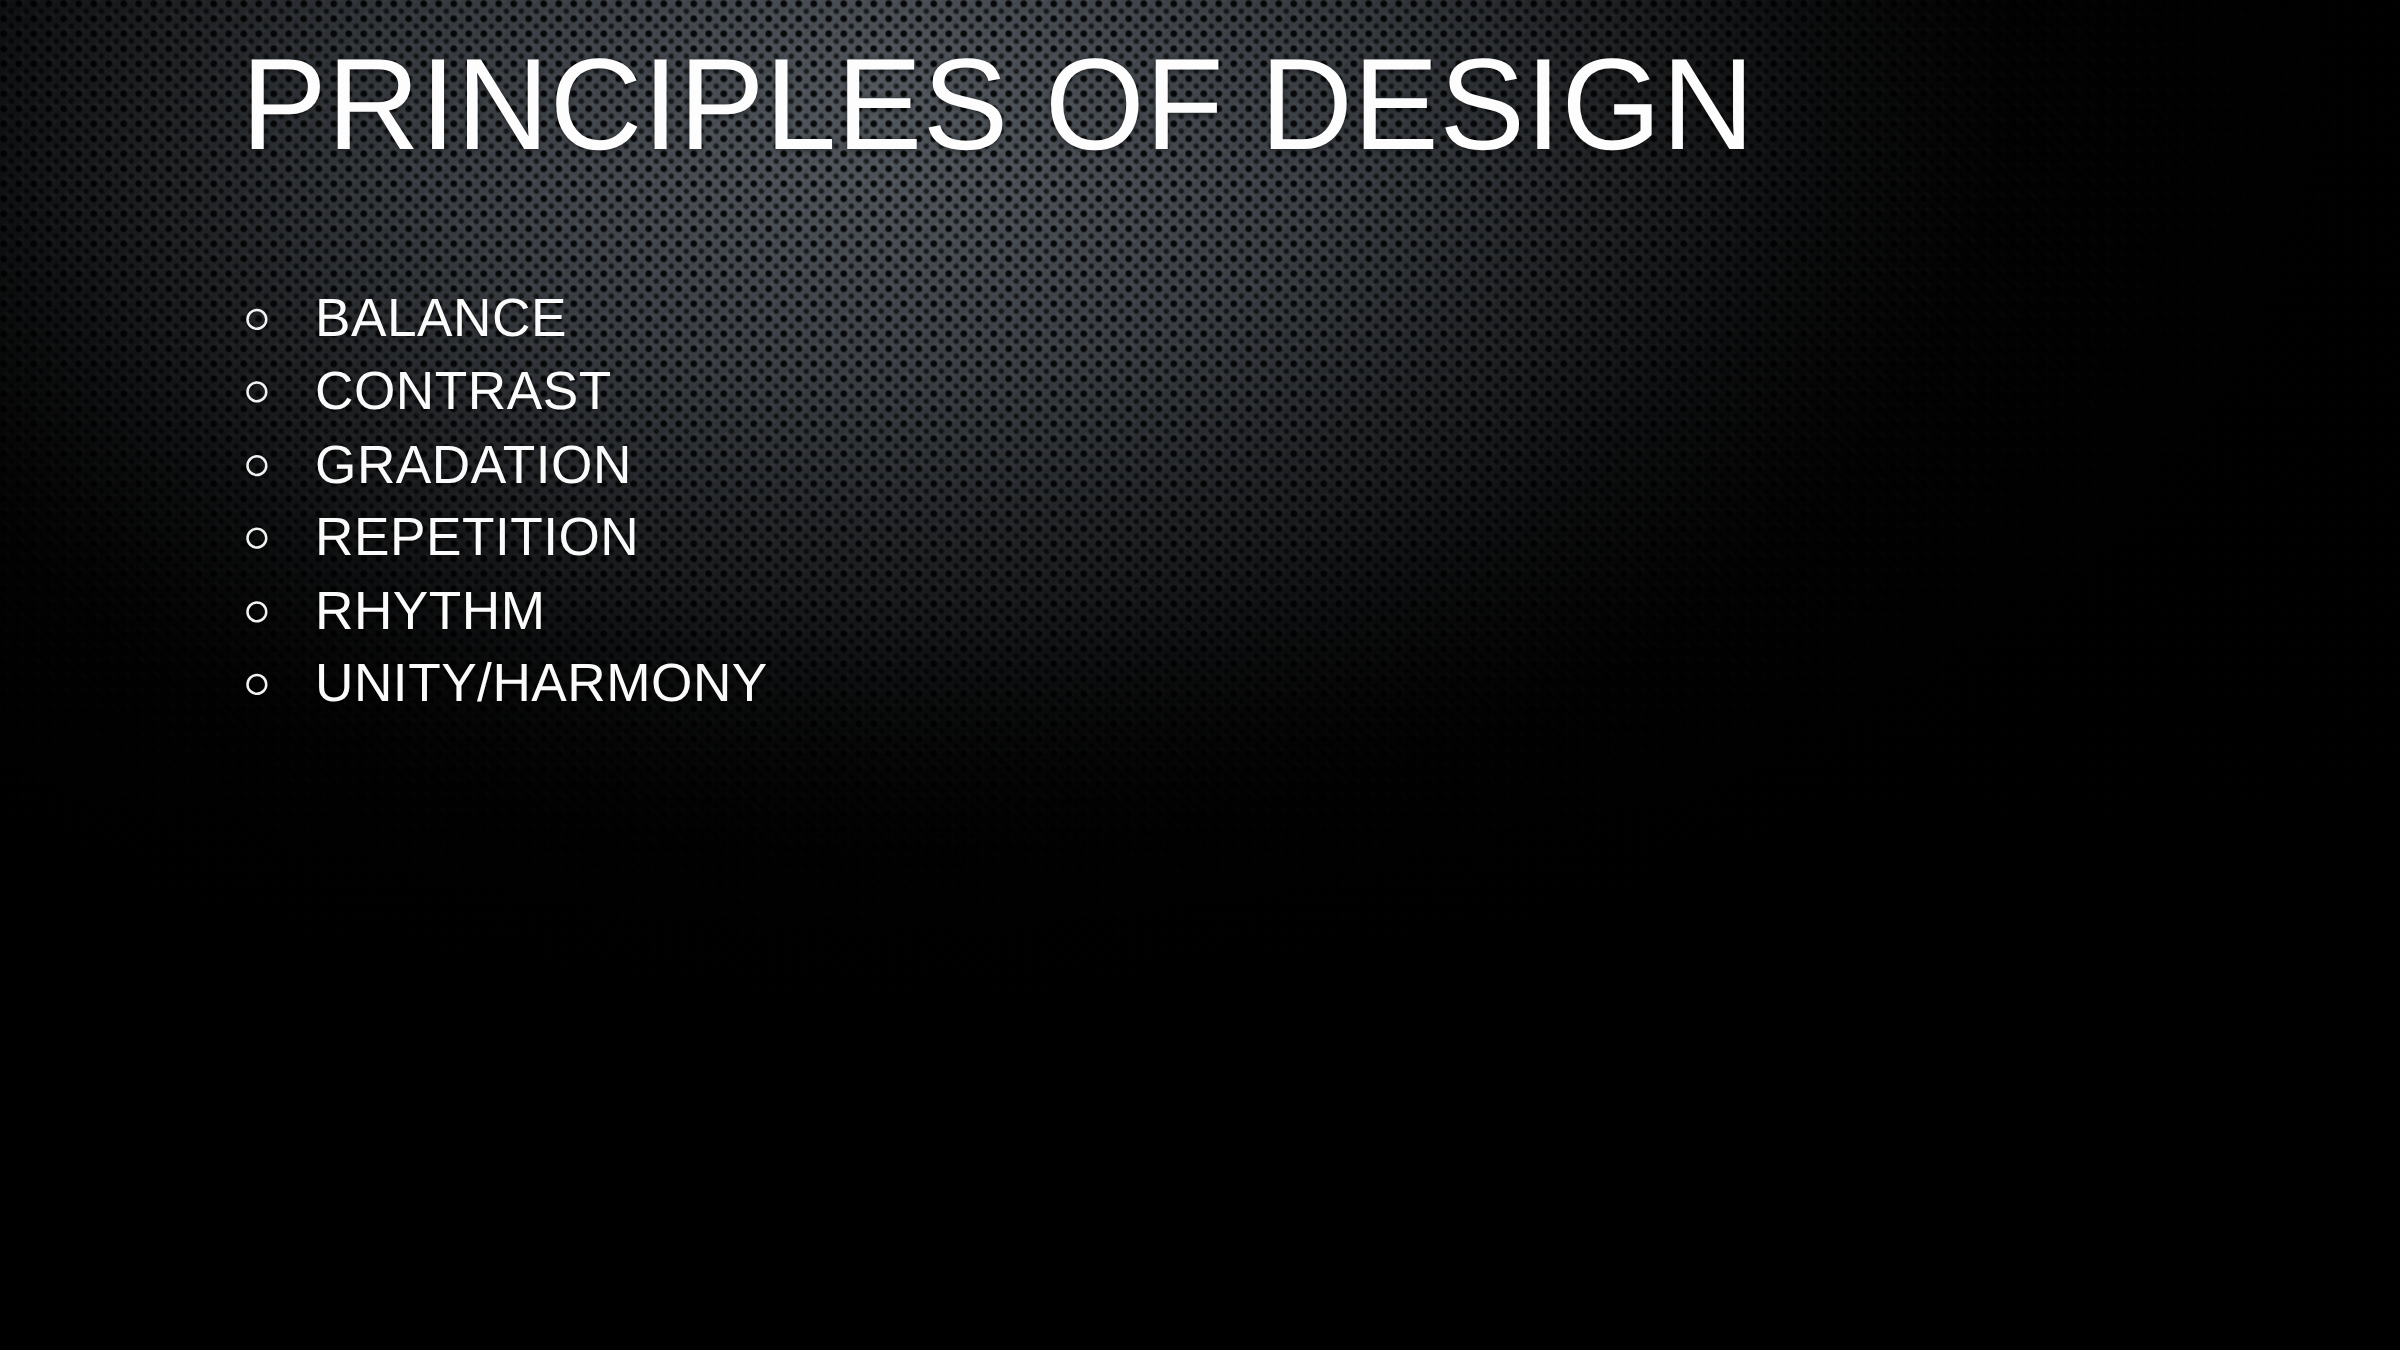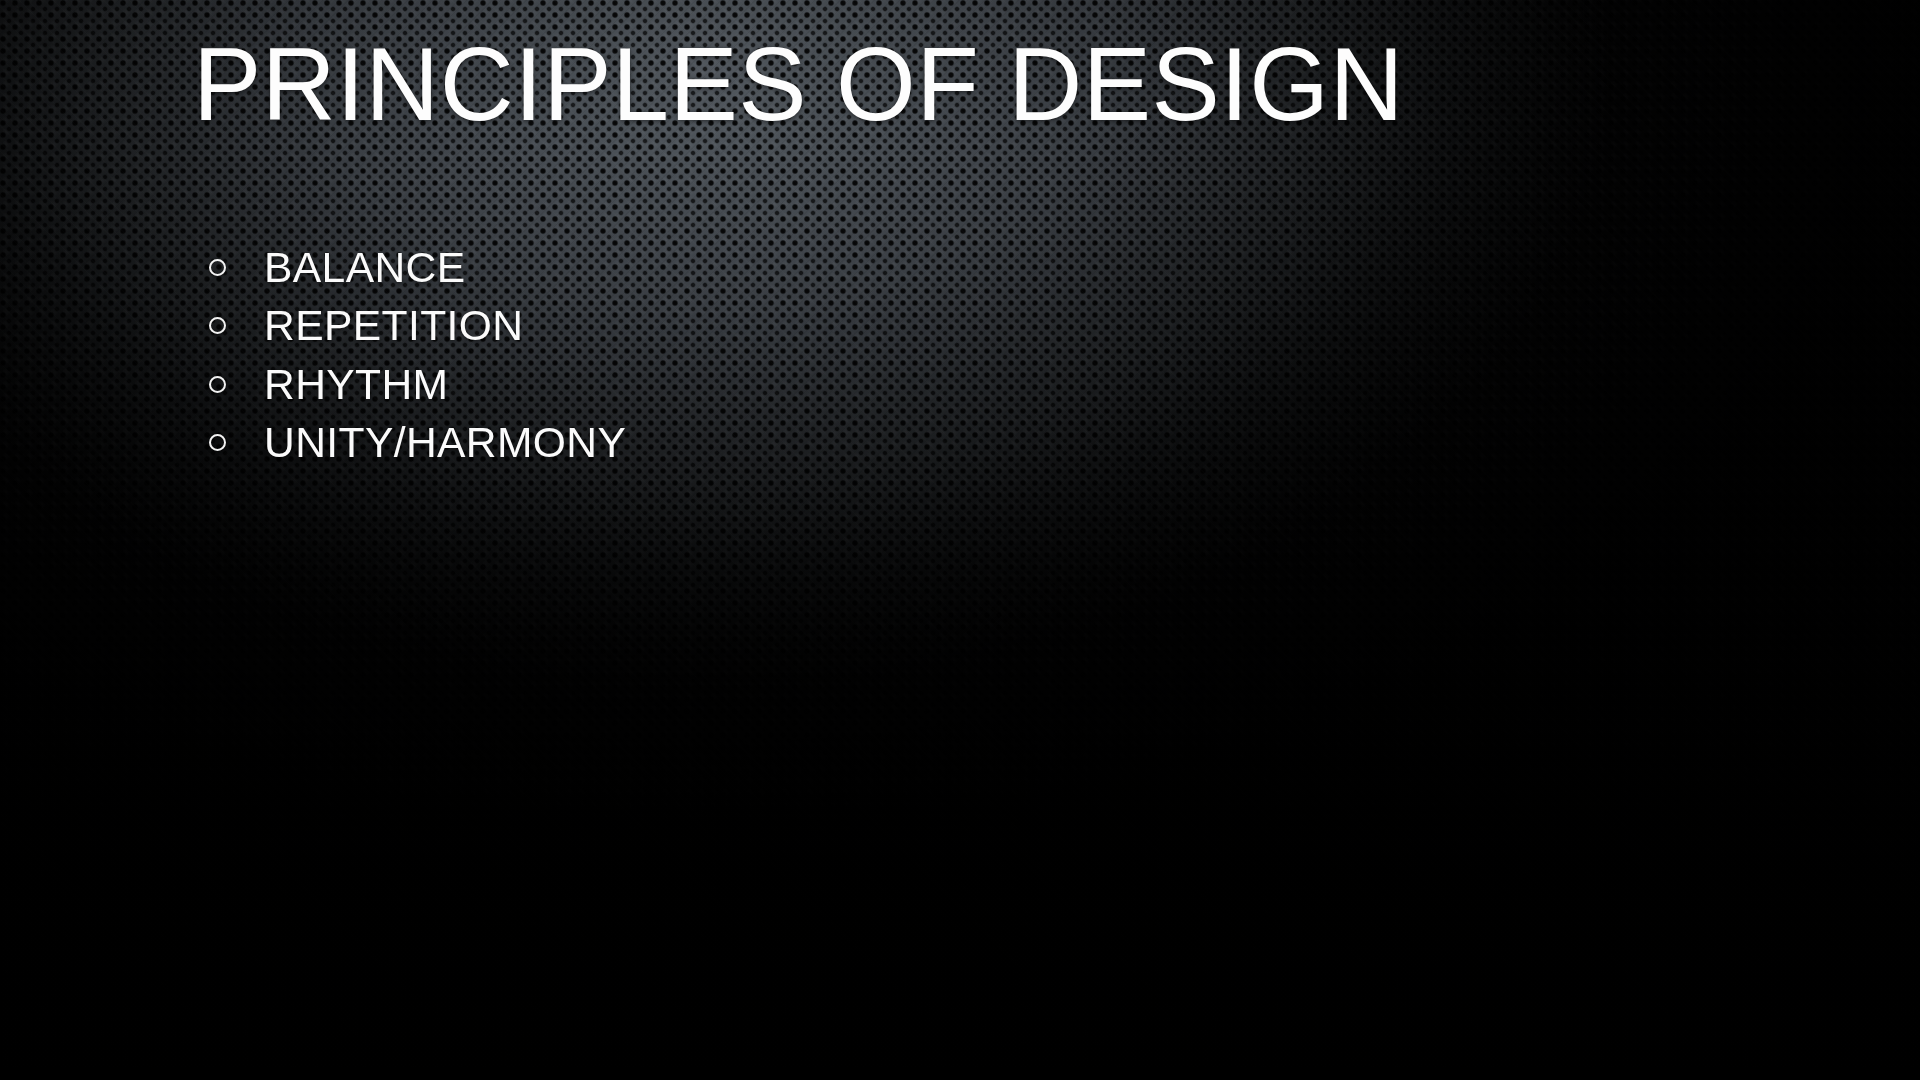--- a/index.html
+++ b/index.html
@@ -101,21 +101,21 @@
     white-space: nowrap;
     transform: scaleX(0.985);
     transform-origin: left top;
     text-shadow: 0 1px 5px rgba(0,0,0,0.55);
   }
 
   .bullet-list {
     position: absolute;
     left: 193px;
     top: 222px;
-    margin: 16px;
+    margin: 4px;
     padding: 0;
     list-style: none;
   }
 
   .bullet-item {
     display: flex;
     align-items: center;
     height: 58.5px;
     white-space: nowrap;
   }
@@ -157,20 +157,28 @@
 
     <h1 class="slide-title">PRINCIPLES OF DESIGN</h1>
 
     <ul class="bullet-list" id="bullet-list">
         <li class="bullet-item">
           <span class="bullet-marker"></span>
           <span class="bullet-text">BALANCE</span>
         </li>
         <li class="bullet-item">
           <span class="bullet-marker"></span>
+          <span class="bullet-text">CONTRAST</span>
+        </li>
+        <li class="bullet-item">
+          <span class="bullet-marker"></span>
+          <span class="bullet-text">GRADATION</span>
+        </li>
+        <li class="bullet-item">
+          <span class="bullet-marker"></span>
           <span class="bullet-text">REPETITION</span>
         </li>
         <li class="bullet-item">
           <span class="bullet-marker"></span>
           <span class="bullet-text">RHYTHM</span>
         </li>
         <li class="bullet-item">
           <span class="bullet-marker"></span>
           <span class="bullet-text">UNITY/HARMONY</span>
         </li>

